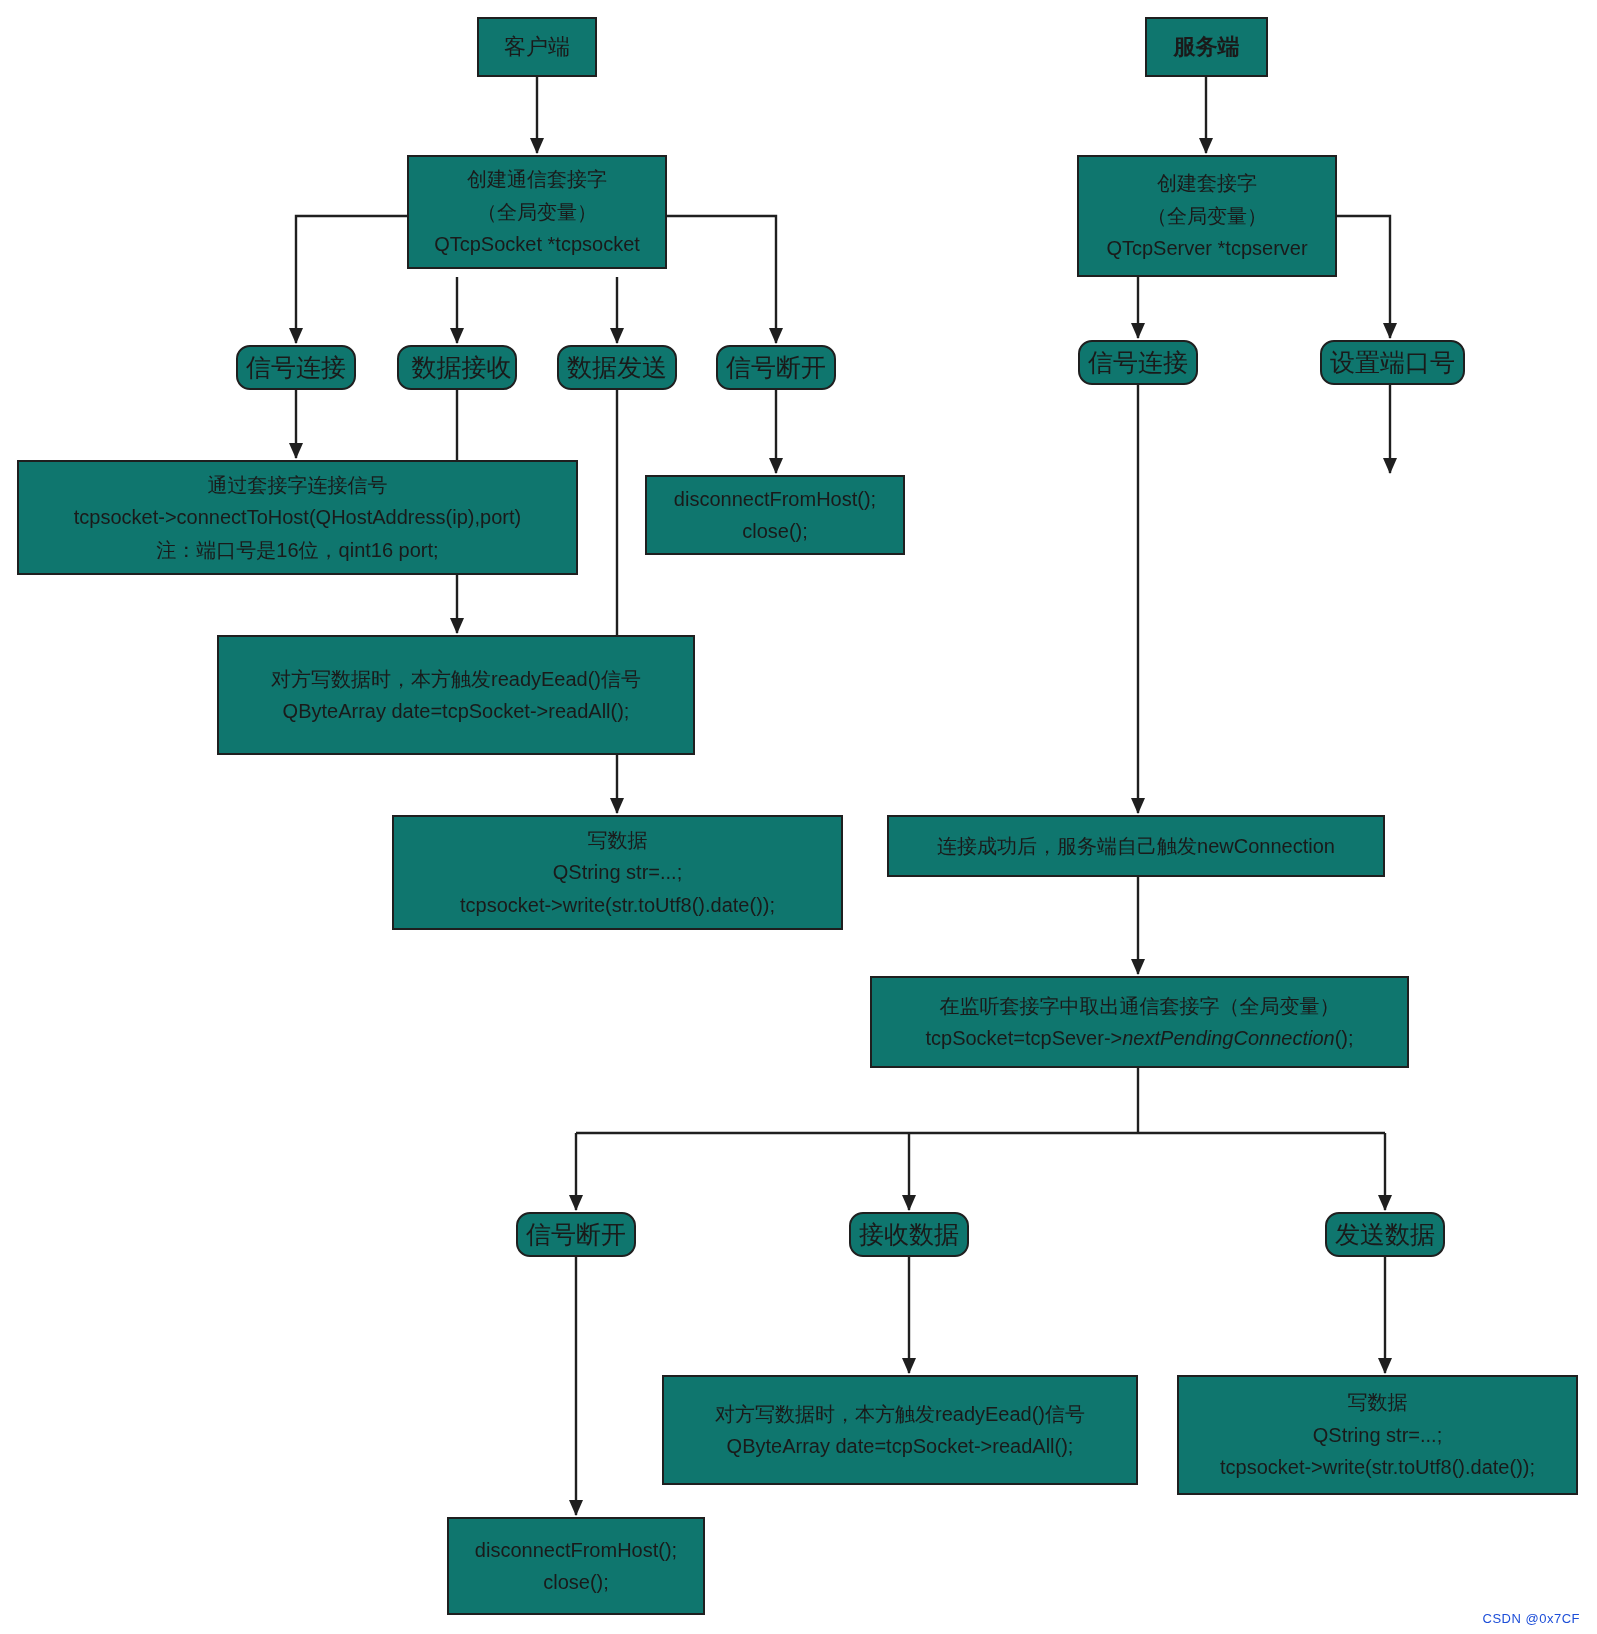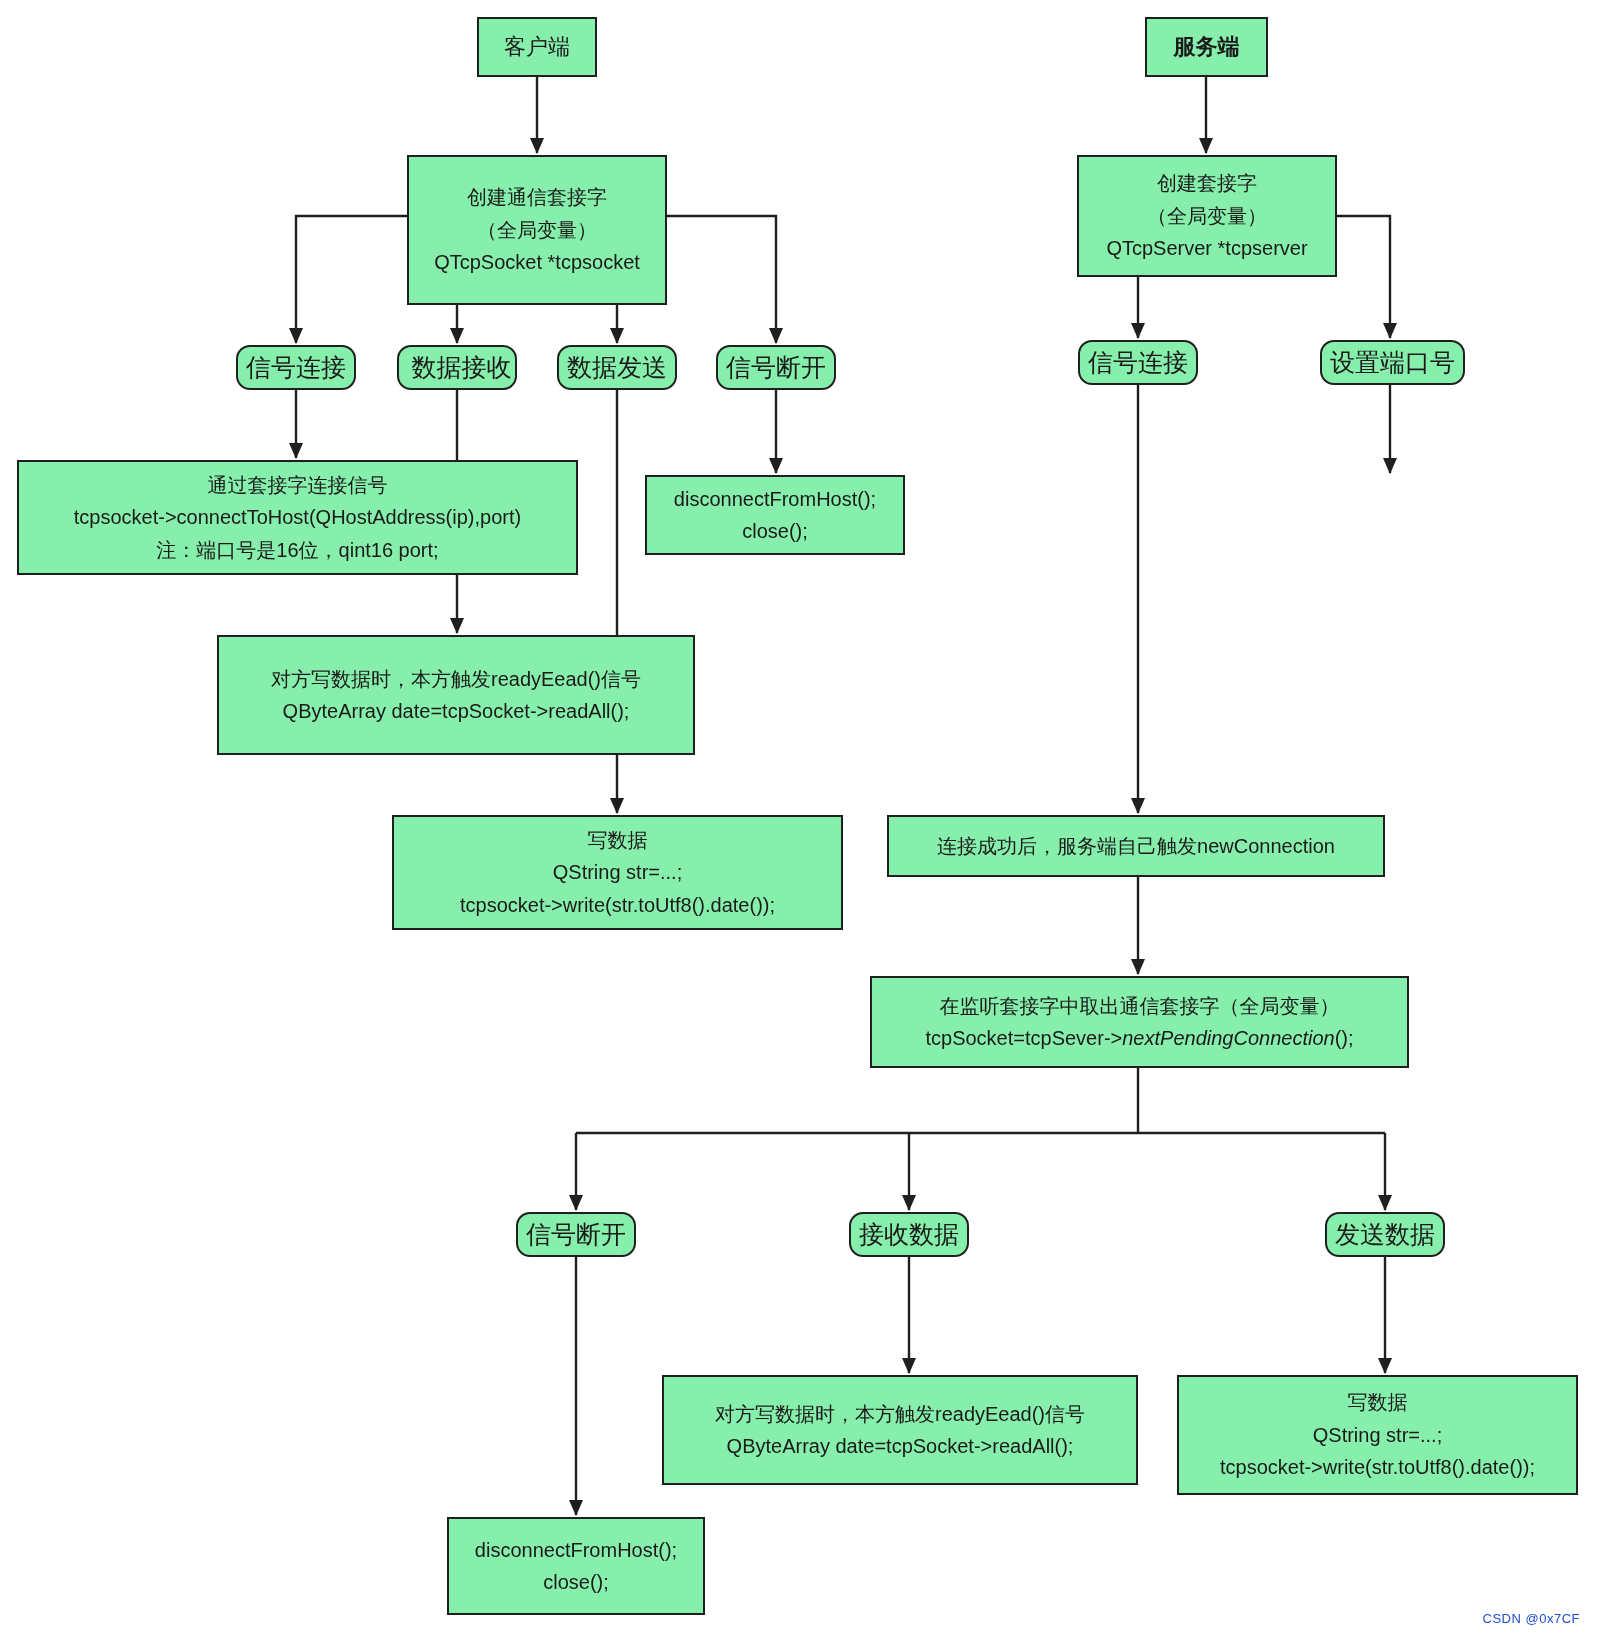--- a/index.html
+++ b/index.html
@@ -3,21 +3,21 @@
 <meta charset="utf-8">
 <style>
   html,body{margin:0;padding:0;background:#ffffff;}
   .stage{
     position:relative;width:1597px;height:1634px;background:#ffffff;overflow:hidden;
     font-family:"Liberation Sans","DejaVu Sans",sans-serif;color:#1a1a1a;
   }
   .edges{position:absolute;left:0;top:0;width:1597px;height:1634px;z-index:0;}
   .edges line,.edges polyline{stroke:#1f1f1f;stroke-width:2.4;fill:none;}
   .node{
-    position:absolute;z-index:1;box-sizing:border-box;background:#86efac;
+    position:absolute;z-index:1;box-sizing:border-box;background:#0f766e;
     border:2.4px solid #1f1f1f;display:flex;flex-direction:column;
     align-items:center;justify-content:center;text-align:center;
     font-size:20px;line-height:1.62;
   }
   .node .ln{white-space:nowrap;}
   .title{font-size:22px;}
   .label{font-size:25px;border-radius:14px;}
   .it{font-style:italic;}
   .watermark{
     position:absolute;right:17px;bottom:8px;z-index:2;
@@ -57,21 +57,21 @@
     <line x1="1385" y1="1133" x2="1385" y2="1210" marker-end="url(#arrow)"></line>
     <line x1="576" y1="1257" x2="576" y2="1515" marker-end="url(#arrow)"></line>
     <line x1="909" y1="1257" x2="909" y2="1373" marker-end="url(#arrow)"></line>
     <line x1="1385" y1="1257" x2="1385" y2="1373" marker-end="url(#arrow)"></line>
   </svg>
 
   <div class="node title" style="left:477px;top:17px;width:120px;height:60px;">
     <div class="ln">客户端</div>
   </div>
 
-  <div class="node" style="left:407px;top:155px;width:260px;height:150px;">
+  <div class="node" style="left:407px;top:155px;width:260px;height:114px;">
     <div class="ln">创建通信套接字</div>
     <div class="ln">（全局变量）</div>
     <div class="ln">QTcpSocket *tcpsocket</div>
   </div>
 
   <div class="node label" style="left:236px;top:345px;width:120px;height:45px;">
     <div class="ln">信号连接</div>
   </div>
   <div class="node label" style="left:397px;top:345px;width:120px;height:45px;padding-left:9px;">
     <div class="ln">数据接收</div>

